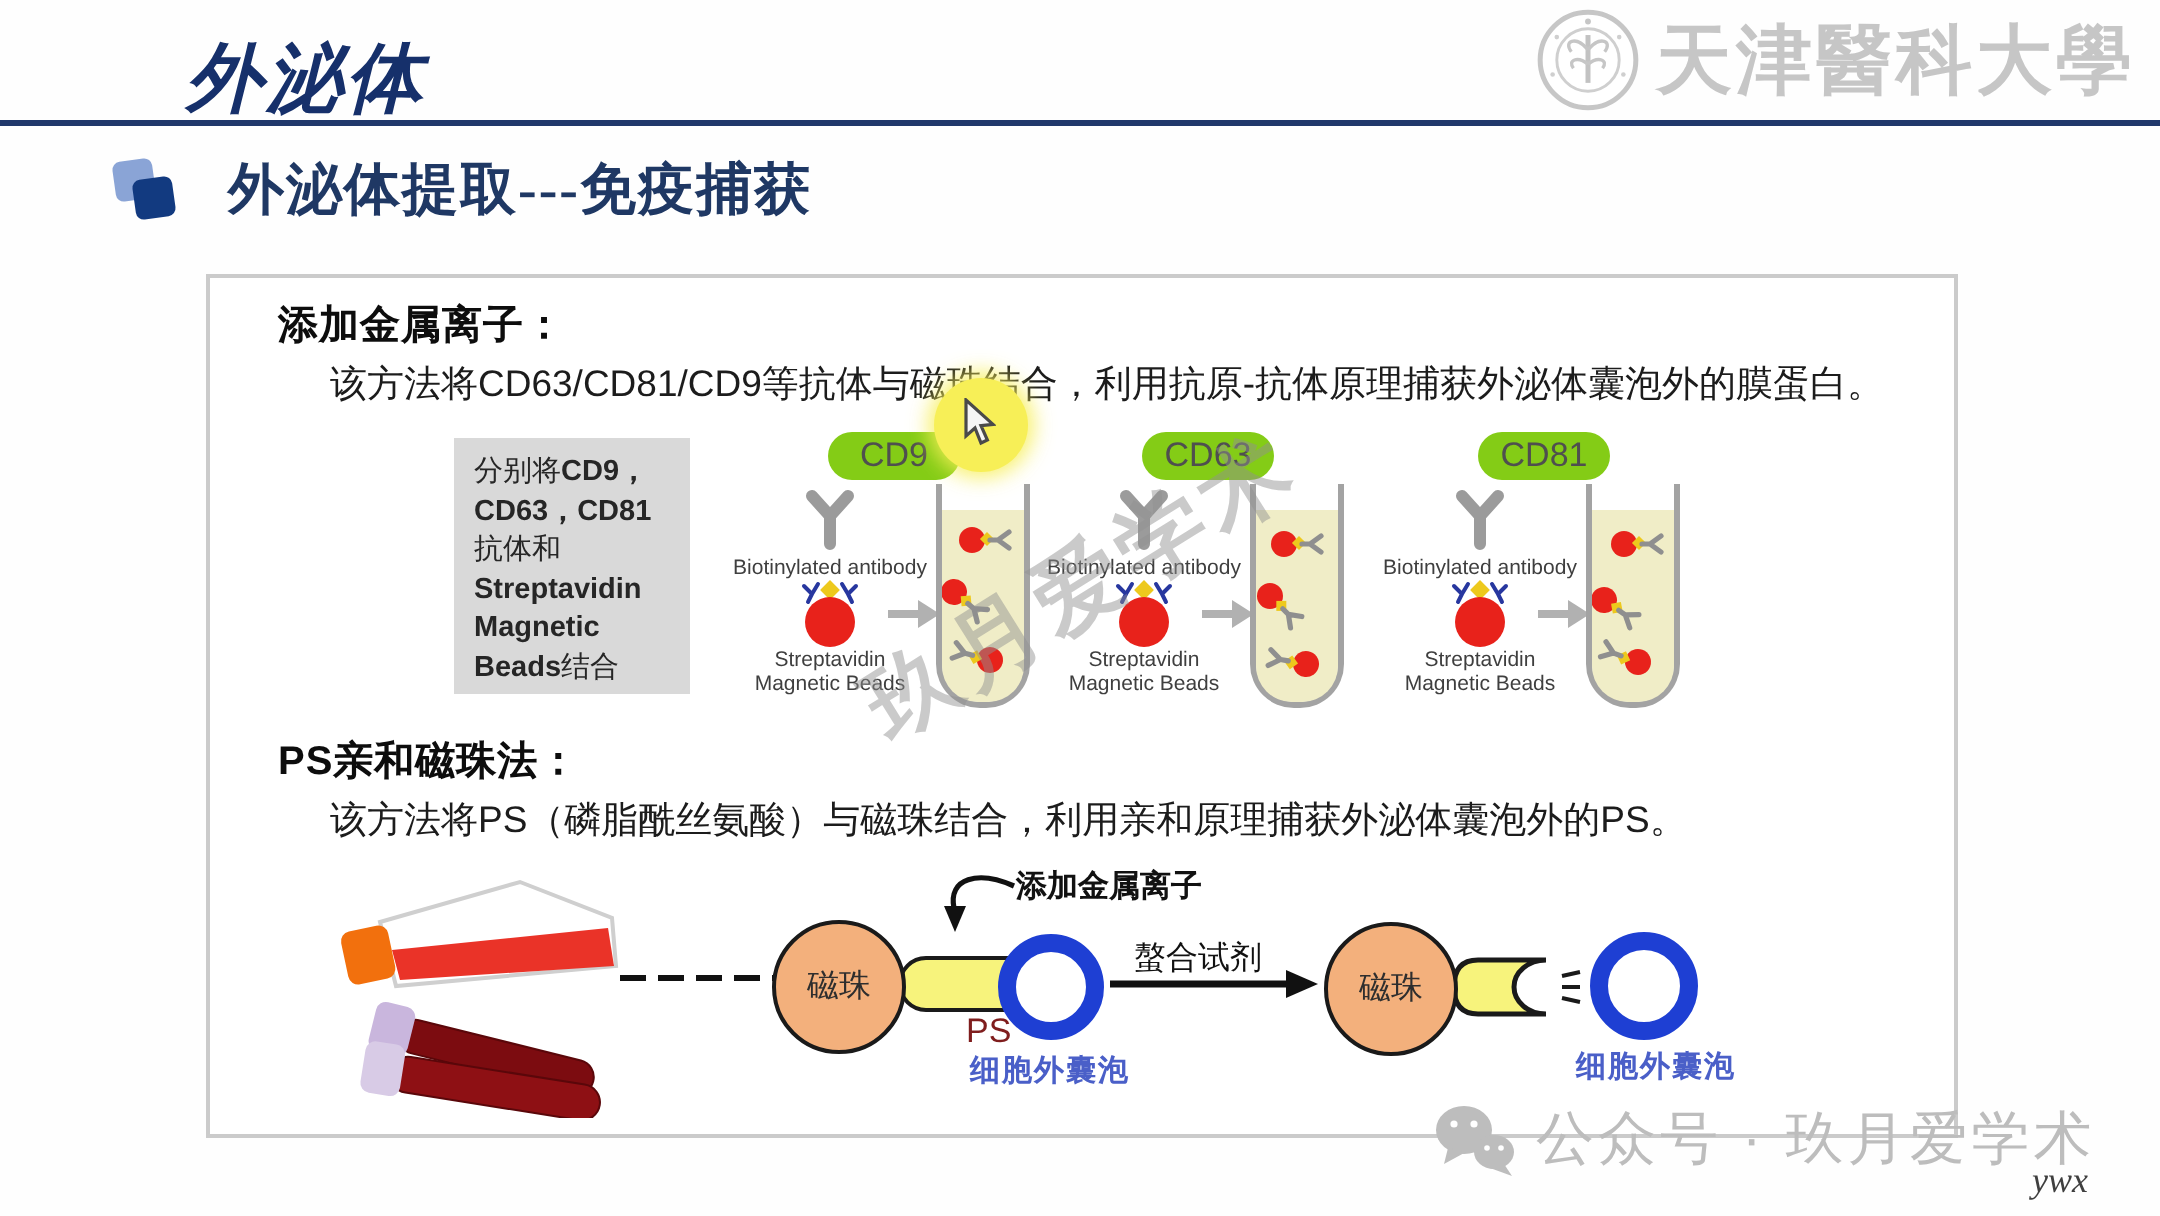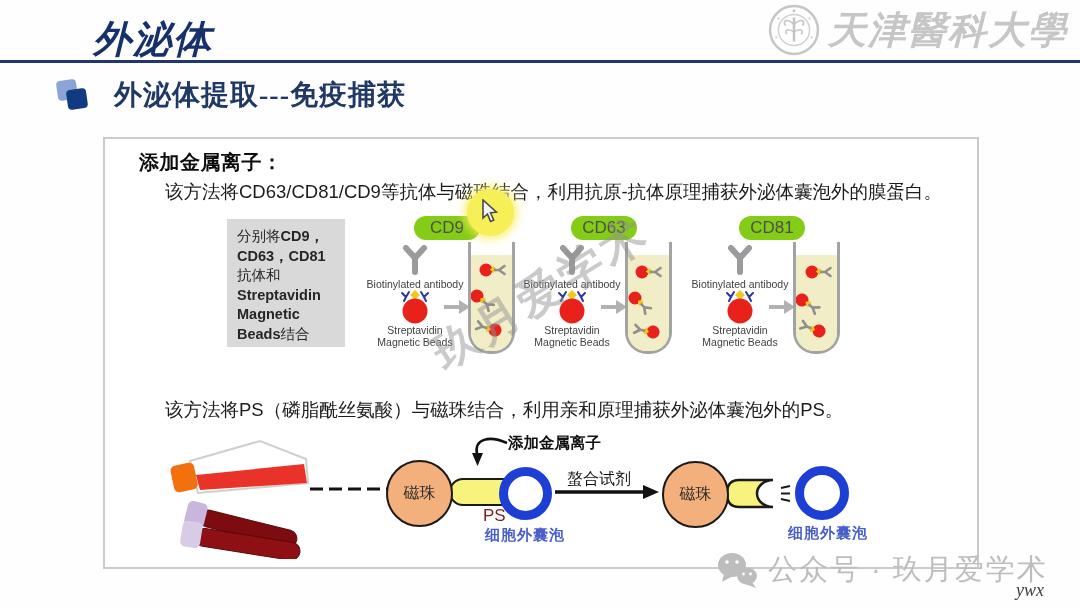--- a/index.html
+++ b/index.html
@@ -7,21 +7,21 @@
   body { font-family:"Liberation Sans",sans-serif; background:#ffffff; position:relative; overflow:hidden; }
 
   .slide { position:absolute; inset:0; background:#fefefe; }
 
   
   .title { position:absolute; left:93px; top:14px; font-size:38px; font-weight:bold; font-style:italic;
            color:#16306b; letter-spacing:2px; }
   .header-line { position:absolute; left:0; top:60px; width:1080px; height:3px; background:#20386b; }
   .logo { position:absolute; right:12px; top:4px; display:flex; align-items:center; gap:8px; }
   .seal { width:52px; height:52px; }
-  .uni-name { font-family:"Liberation Serif",serif; font-size:38px; font-weight:700; color:#c6c6c6; letter-spacing:2px;font-style:italic; }
+  .uni-name { font-family:"Liberation Serif",serif; font-size:38px; font-weight:700; color:#c6c6c6; letter-spacing:2px; }
 
   
   .bullet { position:absolute; left:57px; top:80px; width:42px; height:38px; }
   .sq { position:absolute; width:20px; height:20px; border-radius:4px; }
   .sq.light { left:0; top:0; background:#8aa4d6; transform:rotate(-8deg); }
   .sq.dark  { left:10px; top:9px; background:#123a80; transform:rotate(-8deg); }
   .section-title { position:absolute; left:114px; top:76px; font-family:"Liberation Serif",serif;
                    font-size:28px; font-weight:700; color:#1f3864; letter-spacing:1px; }
 
   
@@ -226,20 +226,21 @@
       <div class="tube">
         <div class="liquid"></div>
         <svg class="tube-art" viewBox="0 0 41 102">
           <use href="#beadY" transform="translate(16,24)"></use>
           <use href="#beadY" transform="translate(6,52) rotate(35)"></use>
           <use href="#beadY" transform="translate(23,83) rotate(200)"></use>
         </svg>
       </div>
     </div>
 
+    <div class="m-heading m2-heading">PS亲和磁珠法：</div>
     <div class="m-desc m2-desc">该方法将PS（磷脂酰丝氨酸）与磁珠结合，利用亲和原理捕获外泌体囊泡外的PS。</div>
 
     <svg class="flask-art" viewBox="0 0 160 128">
       <polygon points="30,30 100,10 146,28 148,52 38,62" fill="#ffffff" stroke="#cfcfcf" stroke-width="2"></polygon>
       <polygon points="36,44 144,33 147,52 40,59" fill="#ea3328"></polygon>
       <rect x="12" y="33" width="24" height="27" rx="5" fill="#f2700d" transform="rotate(-12 24 46)"></rect>
       <g transform="translate(30,66) rotate(14)">
         <rect x="14" y="8" width="100" height="17" rx="8.5" fill="#7c0c10" stroke="#5a070a"></rect>
         <rect x="0" y="3" width="20" height="25" rx="5" fill="#c9b6dd"></rect>
       </g>

